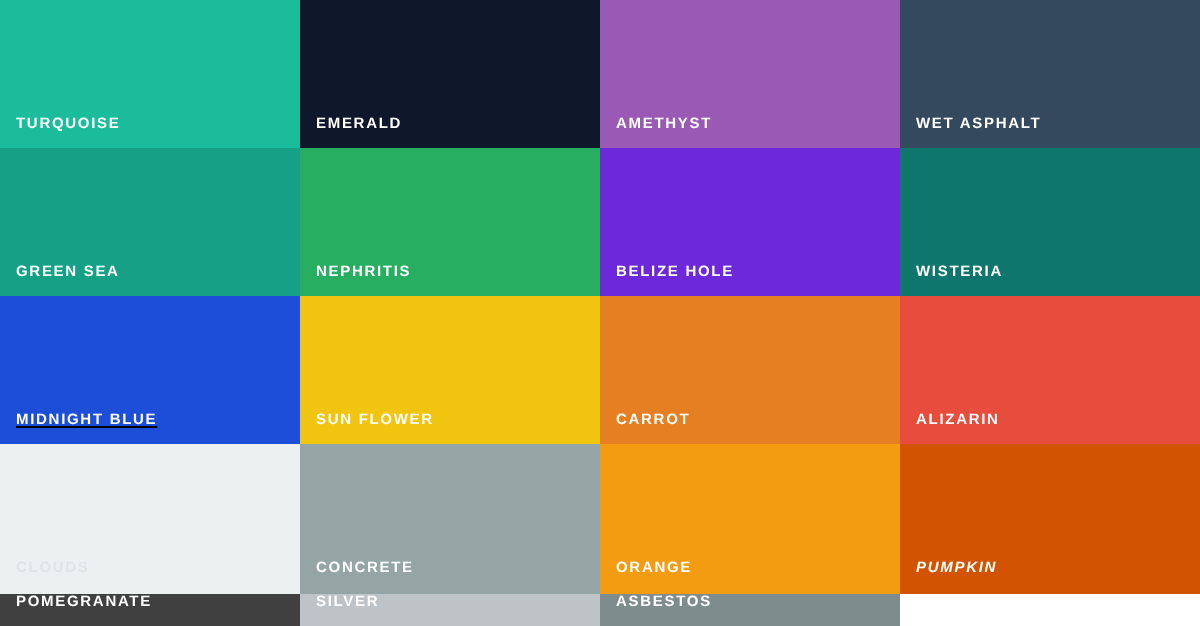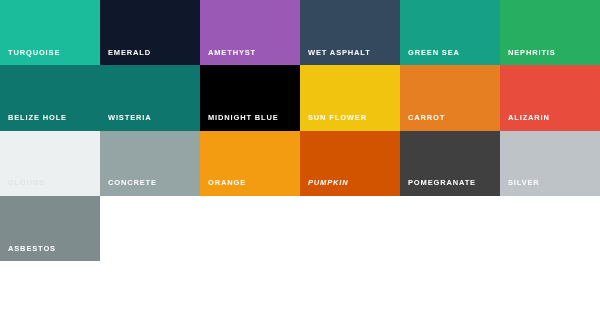--- a/index.html
+++ b/index.html
@@ -8,23 +8,23 @@
     background: #ffffff;
   }
   body {
     width: 600px;
     height: 313px;
     overflow: hidden;
     font-family: "Liberation Sans", sans-serif;
   }
   #palette-grid {
     width: 600px;
-    height: 261px;
+    height: 313px;
     display: grid;
-    grid-template-columns: repeat(6, 1fr);
+    grid-template-columns: repeat(4, 1fr);
     grid-template-rows: repeat(4, 1fr);
   }
   .swatch {
     position: relative;
     width: 100%;
     height: 100%;
     box-sizing: border-box;
     display: flex;
     align-items: flex-end;
     justify-content: flex-start;
@@ -56,27 +56,27 @@
     </div>
     <div class="swatch" style="background-color: rgb(52, 73, 94);">
       <span class="swatch-label" style="color: rgb(255, 255, 255);">WET ASPHALT</span>
     </div>
     <div class="swatch" style="background-color: rgb(22, 160, 133);">
       <span class="swatch-label" style="color: rgb(255, 255, 255);">GREEN SEA</span>
     </div>
     <div class="swatch" style="background-color: rgb(39, 174, 96);">
       <span class="swatch-label" style="color: rgb(255, 255, 255);">NEPHRITIS</span>
     </div>
-    <div class="swatch" style="background-color: #0f766e;">
+    <div class="swatch" style="background-color: #6d28d9;">
       <span class="swatch-label" style="color: rgb(255, 255, 255);">BELIZE HOLE</span>
     </div>
     <div class="swatch" style="background-color: #0f766e;">
       <span class="swatch-label" style="color: rgb(255, 255, 255);">WISTERIA</span>
     </div>
-    <div class="swatch" style="background-color: #000000;">
+    <div class="swatch" style="background-color: #1d4ed8; text-decoration: underline;">
       <span class="swatch-label" style="color: rgb(255, 255, 255);">MIDNIGHT BLUE</span>
     </div>
     <div class="swatch" style="background-color: rgb(241, 196, 15);">
       <span class="swatch-label" style="color: rgb(255, 255, 255);">SUN FLOWER</span>
     </div>
     <div class="swatch" style="background-color: rgb(230, 126, 34);">
       <span class="swatch-label" style="color: rgb(255, 255, 255);">CARROT</span>
     </div>
     <div class="swatch" style="background-color: rgb(231, 76, 60);">
       <span class="swatch-label" style="color: rgb(255, 255, 255);">ALIZARIN</span>

